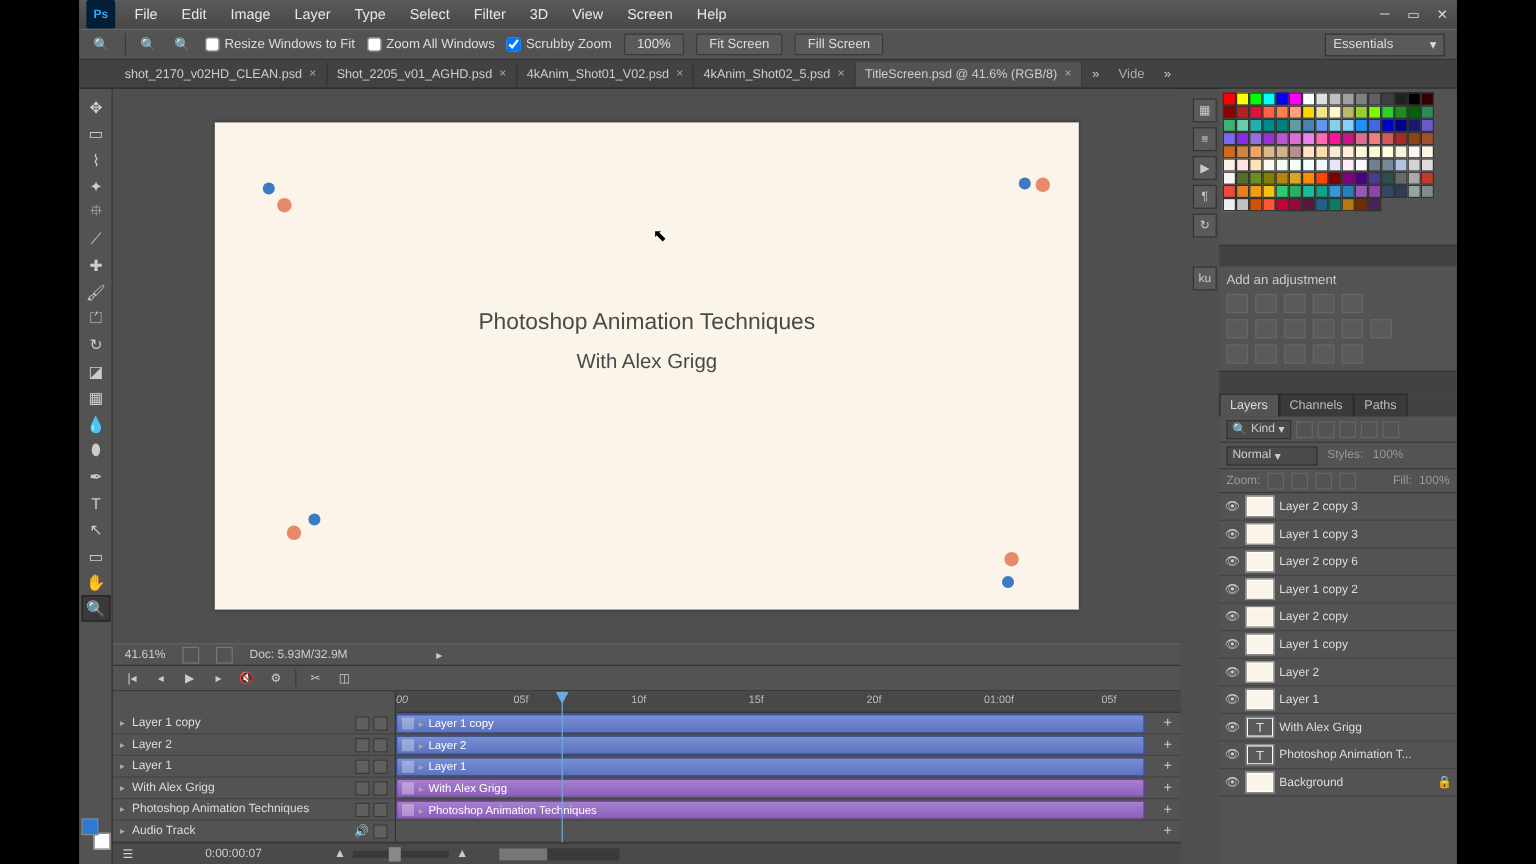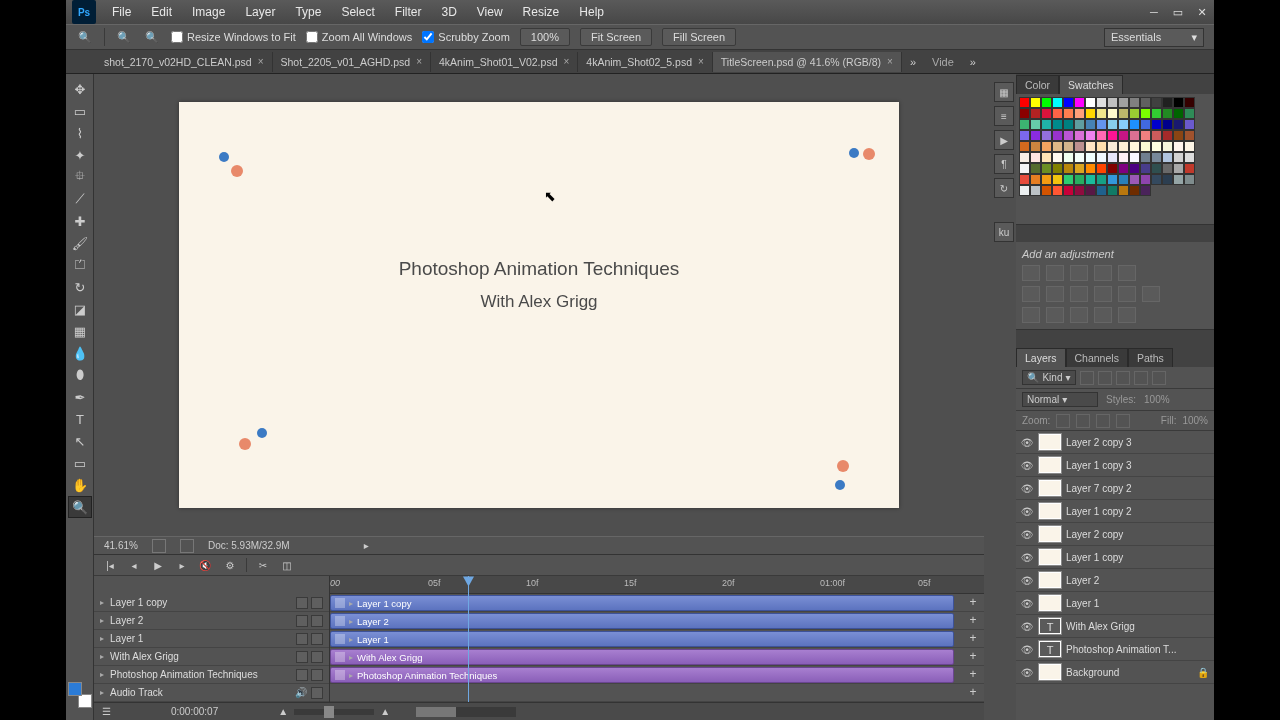--- a/index.html
+++ b/index.html
@@ -86,21 +86,21 @@
 .rdock { width: 22px; position: absolute; left: -22px; top: 8px; display: flex; flex-direction: column; gap: 4px; }
 .rdock .dicon { width: 20px; height: 20px; background: #5a5a5a; border: 1px solid #333; color: #ccc; font-size: 10px; display: flex; align-items: center; justify-content: center; }
 .panel-tabs { height: 20px; background: #424242; display: flex; align-items: flex-end; }
 .ptab { padding: 3px 8px; font-size: 10.5px; color: #bbb; background: #3a3a3a; border: 1px solid #2a2a2a; border-bottom: none; }
 .ptab.active { background: #535353; color: #ddd; }
 .swatches-body { height: 130px; background: #535353; padding: 3px; }
 .swatch-grid { display: grid; grid-template-columns: repeat(16, 11px); grid-auto-rows: 11px; gap: 0; }
 .swatch { border: 1px solid #333; }
 .panel-foot { height: 18px; background: #424242; border-top: 1px solid #333; }
 
-.adj-body { padding: 6px; color: #ccc; font-style: italic; }
+.adj-body { padding: 6px; color: #ccc; }
 .adj-row { display: flex; gap: 6px; margin-top: 5px; }
 .adj-icon { width: 18px; height: 16px; border: 1px solid #666; background: #5a5a5a; }
 
 .layers-body { flex: 1; display: flex; flex-direction: column; overflow: hidden; }
 .layers-opts { height: 22px; display: flex; align-items: center; gap: 4px; padding: 0 6px; border-bottom: 1px solid #3a3a3a; }
 .ldrop { background: #4a4a4a; border: 1px solid #333; color: #ccc; font-size: 10px; padding: 1px 4px; display: flex; align-items: center; gap: 3px; }
 .licon { width: 14px; height: 14px; border: 1px solid #666; }
 .layers-opts2 { height: 22px; display: flex; align-items: center; gap: 8px; padding: 0 6px; color: #999; font-size: 10px; border-bottom: 1px solid #3a3a3a; }
 .layers-lock { height: 20px; display: flex; align-items: center; gap: 6px; padding: 0 6px; color: #999; font-size: 10px; border-bottom: 1px solid #3a3a3a; }
 .layer-list { flex: 1; overflow-y: auto; }
@@ -121,21 +121,21 @@
     <div id="menus" style="display:flex;">
         <div class="menu-item">File</div>
         <div class="menu-item">Edit</div>
         <div class="menu-item">Image</div>
         <div class="menu-item">Layer</div>
         <div class="menu-item">Type</div>
         <div class="menu-item">Select</div>
         <div class="menu-item">Filter</div>
         <div class="menu-item">3D</div>
         <div class="menu-item">View</div>
-        <div class="menu-item">Resize</div>
+        <div class="menu-item">Screen</div>
         <div class="menu-item">Help</div>
       </div>
     <div class="win-btns">
       <div class="win-btn">─</div>
       <div class="win-btn">▭</div>
       <div class="win-btn">✕</div>
     </div>
   </div>
 
   <div class="optbar">
@@ -405,24 +405,20 @@
     <div class="rightcol">
       <div class="rdock">
         <div class="dicon">▦</div>
         <div class="dicon">≡</div>
         <div class="dicon">▶</div>
         <div class="dicon">¶</div>
         <div class="dicon">↻</div>
         <div class="dicon" style="margin-top:20px;">ku</div>
       </div>
 
-      <div class="panel-tabs">
-        <div class="ptab">Color</div>
-        <div class="ptab active">Swatches</div>
-      </div>
       <div class="swatches-body">
         <div class="swatch-grid" id="swatch-grid">
             <div class="swatch" style="background: rgb(255, 0, 0);"></div>
             <div class="swatch" style="background: rgb(255, 255, 0);"></div>
             <div class="swatch" style="background: rgb(0, 255, 0);"></div>
             <div class="swatch" style="background: rgb(0, 255, 255);"></div>
             <div class="swatch" style="background: rgb(0, 0, 255);"></div>
             <div class="swatch" style="background: rgb(255, 0, 255);"></div>
             <div class="swatch" style="background: rgb(255, 255, 255);"></div>
             <div class="swatch" style="background: rgb(224, 224, 224);"></div>
@@ -624,21 +620,21 @@
               <span>Layer 2 copy 3</span>
             </div>
             <div class="layer-row">
               <span class="eye">👁</span>
               <div class="thumb"></div>
               <span>Layer 1 copy 3</span>
             </div>
             <div class="layer-row">
               <span class="eye">👁</span>
               <div class="thumb"></div>
-              <span>Layer 7 copy 2</span>
+              <span>Layer 2 copy 6</span>
             </div>
             <div class="layer-row">
               <span class="eye">👁</span>
               <div class="thumb"></div>
               <span>Layer 1 copy 2</span>
             </div>
             <div class="layer-row">
               <span class="eye">👁</span>
               <div class="thumb"></div>
               <span>Layer 2 copy</span>

